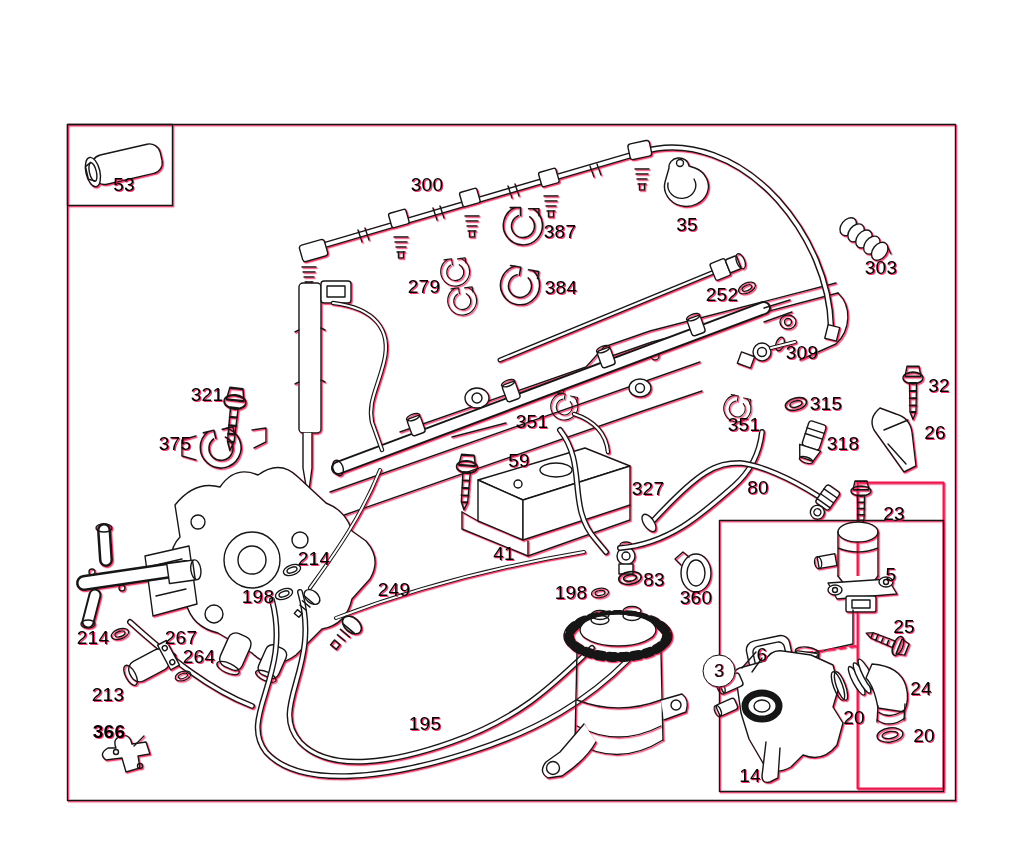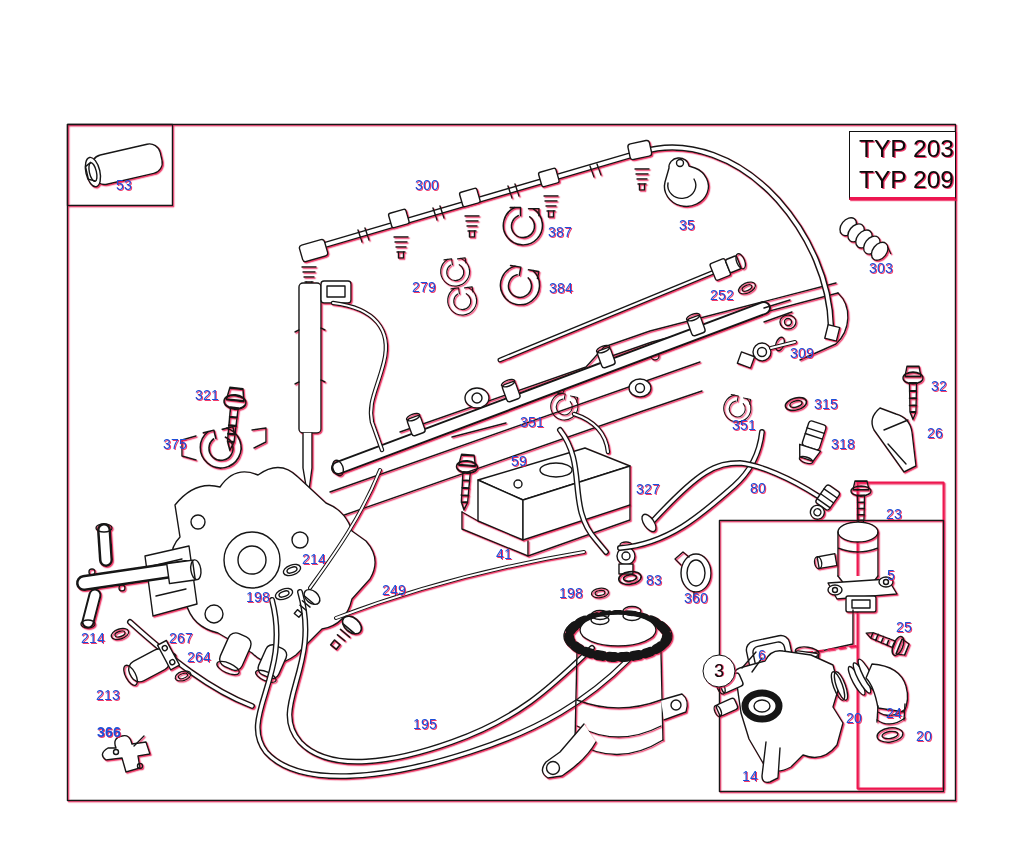--- a/index.html
+++ b/index.html
@@ -1,20 +1,20 @@
 <!DOCTYPE html>
 <html><head>
 <meta charset="utf-8">
 <style>
   :root{ --red:#ed1650; --ink:#141414; }
   html,body{margin:0;padding:0;background:#fff;}
   .stage{position:relative;width:1024px;height:852px;background:#fff;overflow:hidden;
          font-family:"Liberation Sans", sans-serif;}
   .stage svg{position:absolute;left:0;top:0;}
-  .lbl{position:absolute;transform:translate(-50%,-50%);font-size:14px;color:#1d4ed8;
+  .lbl{position:absolute;transform:translate(-50%,-50%);font-size:19px;color:#000000;
        letter-spacing:.2px;white-space:nowrap;z-index:5;
        text-shadow:1.1px 1px 0 rgba(237,22,80,.85);}
   .typ-box{position:absolute;left:849px;top:131px;width:107px;height:69px;box-sizing:border-box;
        border:1.7px solid #111;border-bottom:3.2px solid var(--red);
        box-shadow:1.2px 1.2px 0 rgba(237,22,80,.75);
        padding:1px 0 0 9px;z-index:6;background:#fff;}
   .typ-box .line{font-size:24.5px;line-height:31px;color:#0b0b0b;
        text-shadow:1.2px 1.1px 0 rgba(237,22,80,.85);}
   .circle-badge{position:absolute;left:719px;top:671px;width:31px;height:31px;border-radius:50%;
        border:1.7px solid #111;background:#fff;box-shadow:1.1px 1.1px 0 rgba(237,22,80,.7);
@@ -446,24 +446,20 @@
       <ellipse cx="841" cy="686" rx="4.5" ry="15" transform="rotate(-20 841 686)" fill="#fff"></ellipse>
       <ellipse cx="838" cy="686" rx="4.5" ry="15" transform="rotate(-20 838 686)"></ellipse>
     </g>
     <g>
       <ellipse cx="890" cy="735" rx="13" ry="7" transform="rotate(-8 890 735)"></ellipse>
       <ellipse cx="890" cy="735" rx="8" ry="3.5" transform="rotate(-8 890 735)"></ellipse>
     </g>
   </g>
 </svg>
 
-<div class="typ-box">
-  <div class="line">TYP 203</div>
-  <div class="line">TYP 209</div>
-</div>
 
 <div class="circle-badge">3</div>
 
 <div id="labels">
       <div class="lbl" style="left: 124px; top: 185px;">53</div>
       <div class="lbl" style="left: 427px; top: 185px;">300</div>
       <div class="lbl" style="left: 560px; top: 232px;">387</div>
       <div class="lbl" style="left: 687px; top: 225px;">35</div>
       <div class="lbl" style="left: 881px; top: 268px;">303</div>
       <div class="lbl" style="left: 424px; top: 287px; text-align: right;">279</div>
@@ -489,21 +485,21 @@
       <div class="lbl" style="left: 394px; top: 590px;">249</div>
       <div class="lbl" style="left: 258px; top: 597px;">198</div>
       <div class="lbl" style="left: 571px; top: 593px;">198</div>
       <div class="lbl" style="left: 696px; top: 598px;">360</div>
       <div class="lbl" style="left: 904px; top: 627px;">25</div>
       <div class="lbl" style="left: 93px; top: 638px;">214</div>
       <div class="lbl" style="left: 181px; top: 638px;">267</div>
       <div class="lbl" style="left: 199px; top: 657px;">264</div>
       <div class="lbl" style="left: 762px; top: 655px;">6</div>
       <div class="lbl" style="left: 108px; top: 695px;">213</div>
-      <div class="lbl" style="left: 894px; top: 689px; margin-top: 24px;">24</div>
+      <div class="lbl" style="left: 921px; top: 689px;">24</div>
       <div class="lbl" style="left: 854px; top: 718px;">20</div>
       <div class="lbl" style="left: 924px; top: 736px;">20</div>
       <div class="lbl" style="left: 109px; top: 732px; font-weight: bold;">366</div>
       <div class="lbl" style="left: 425px; top: 724px;">195</div>
       <div class="lbl" style="left: 750px; top: 776px;">14</div>
     </div>
 
 </div>
 
 </body></html>

